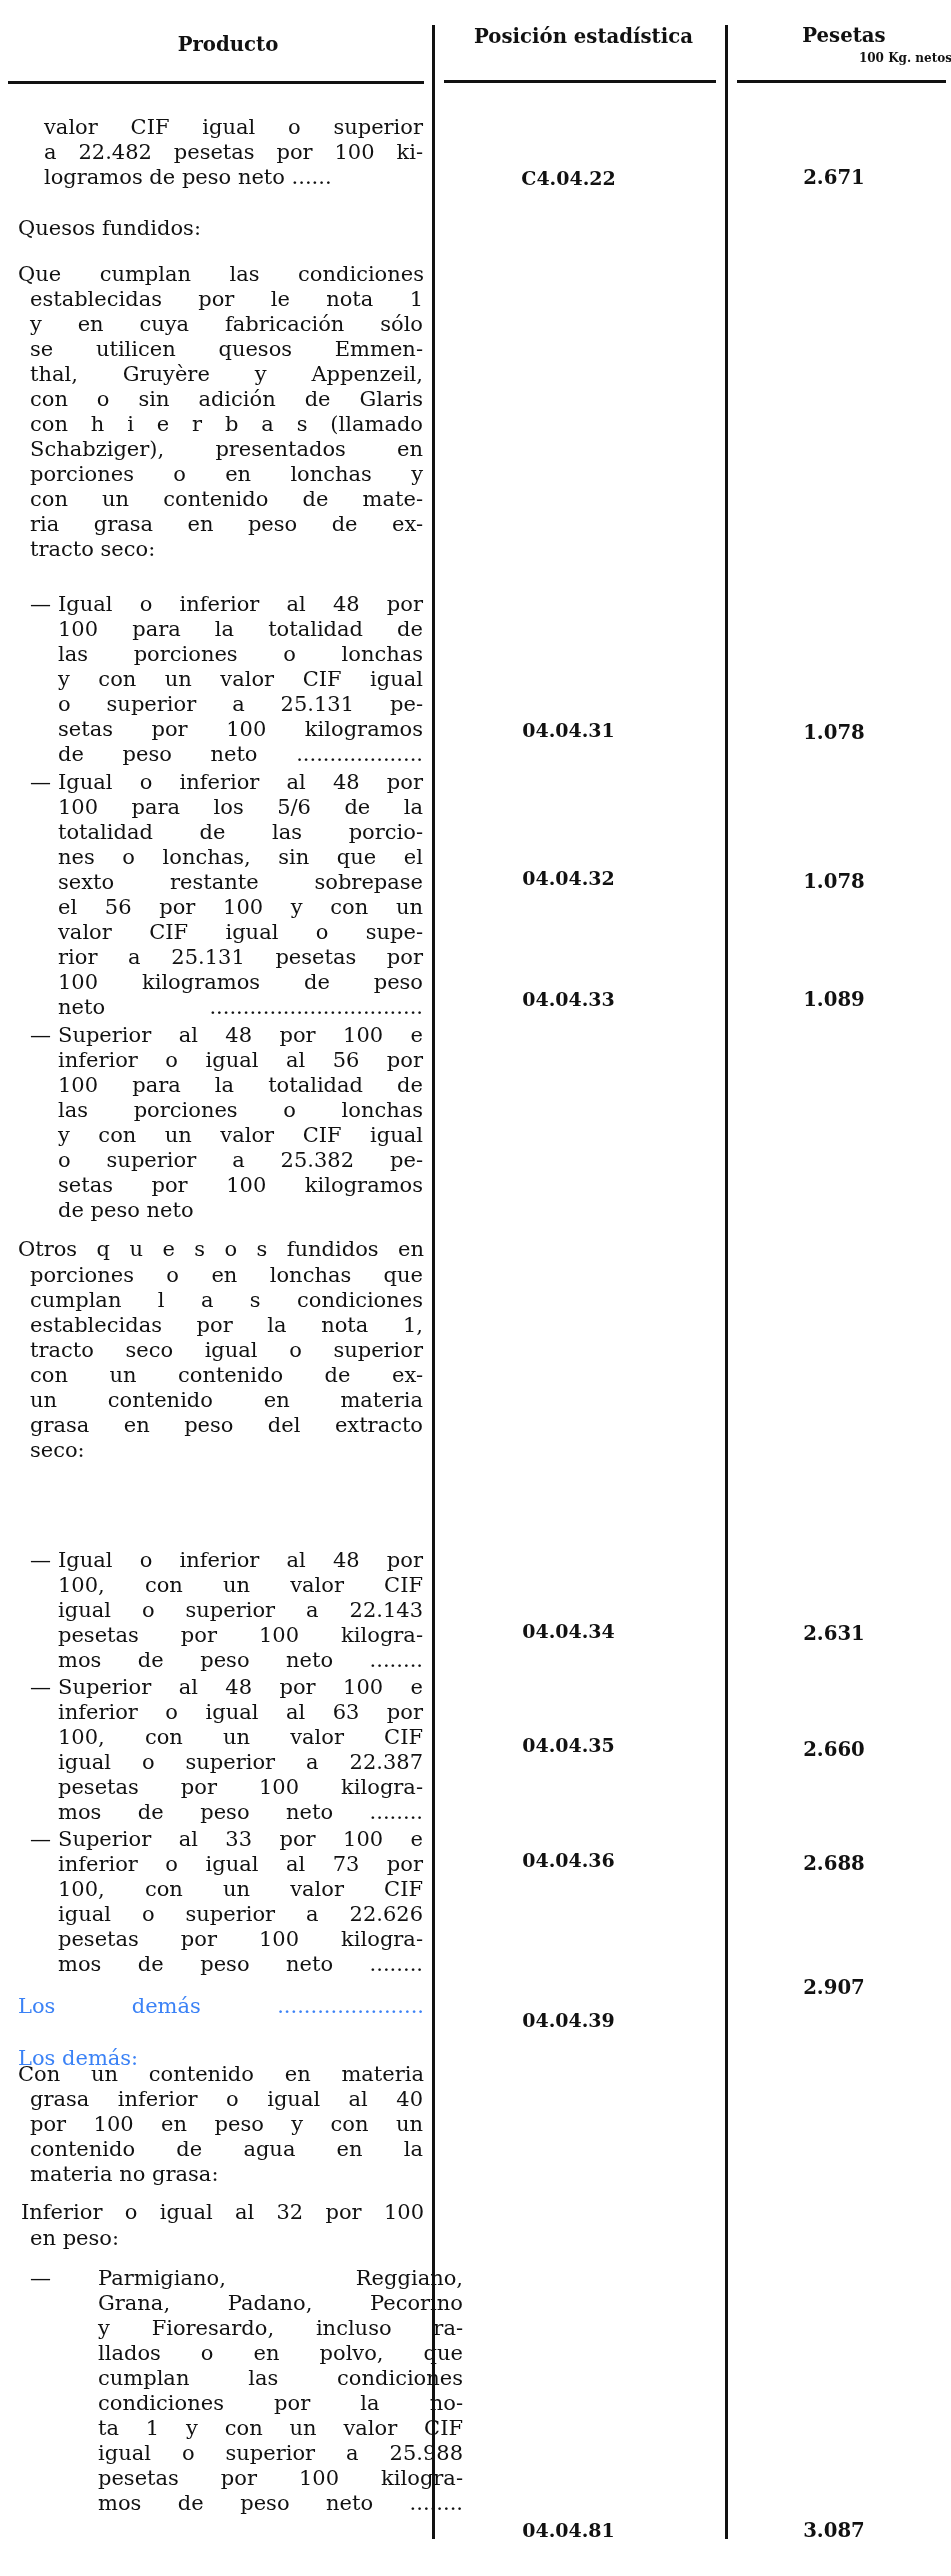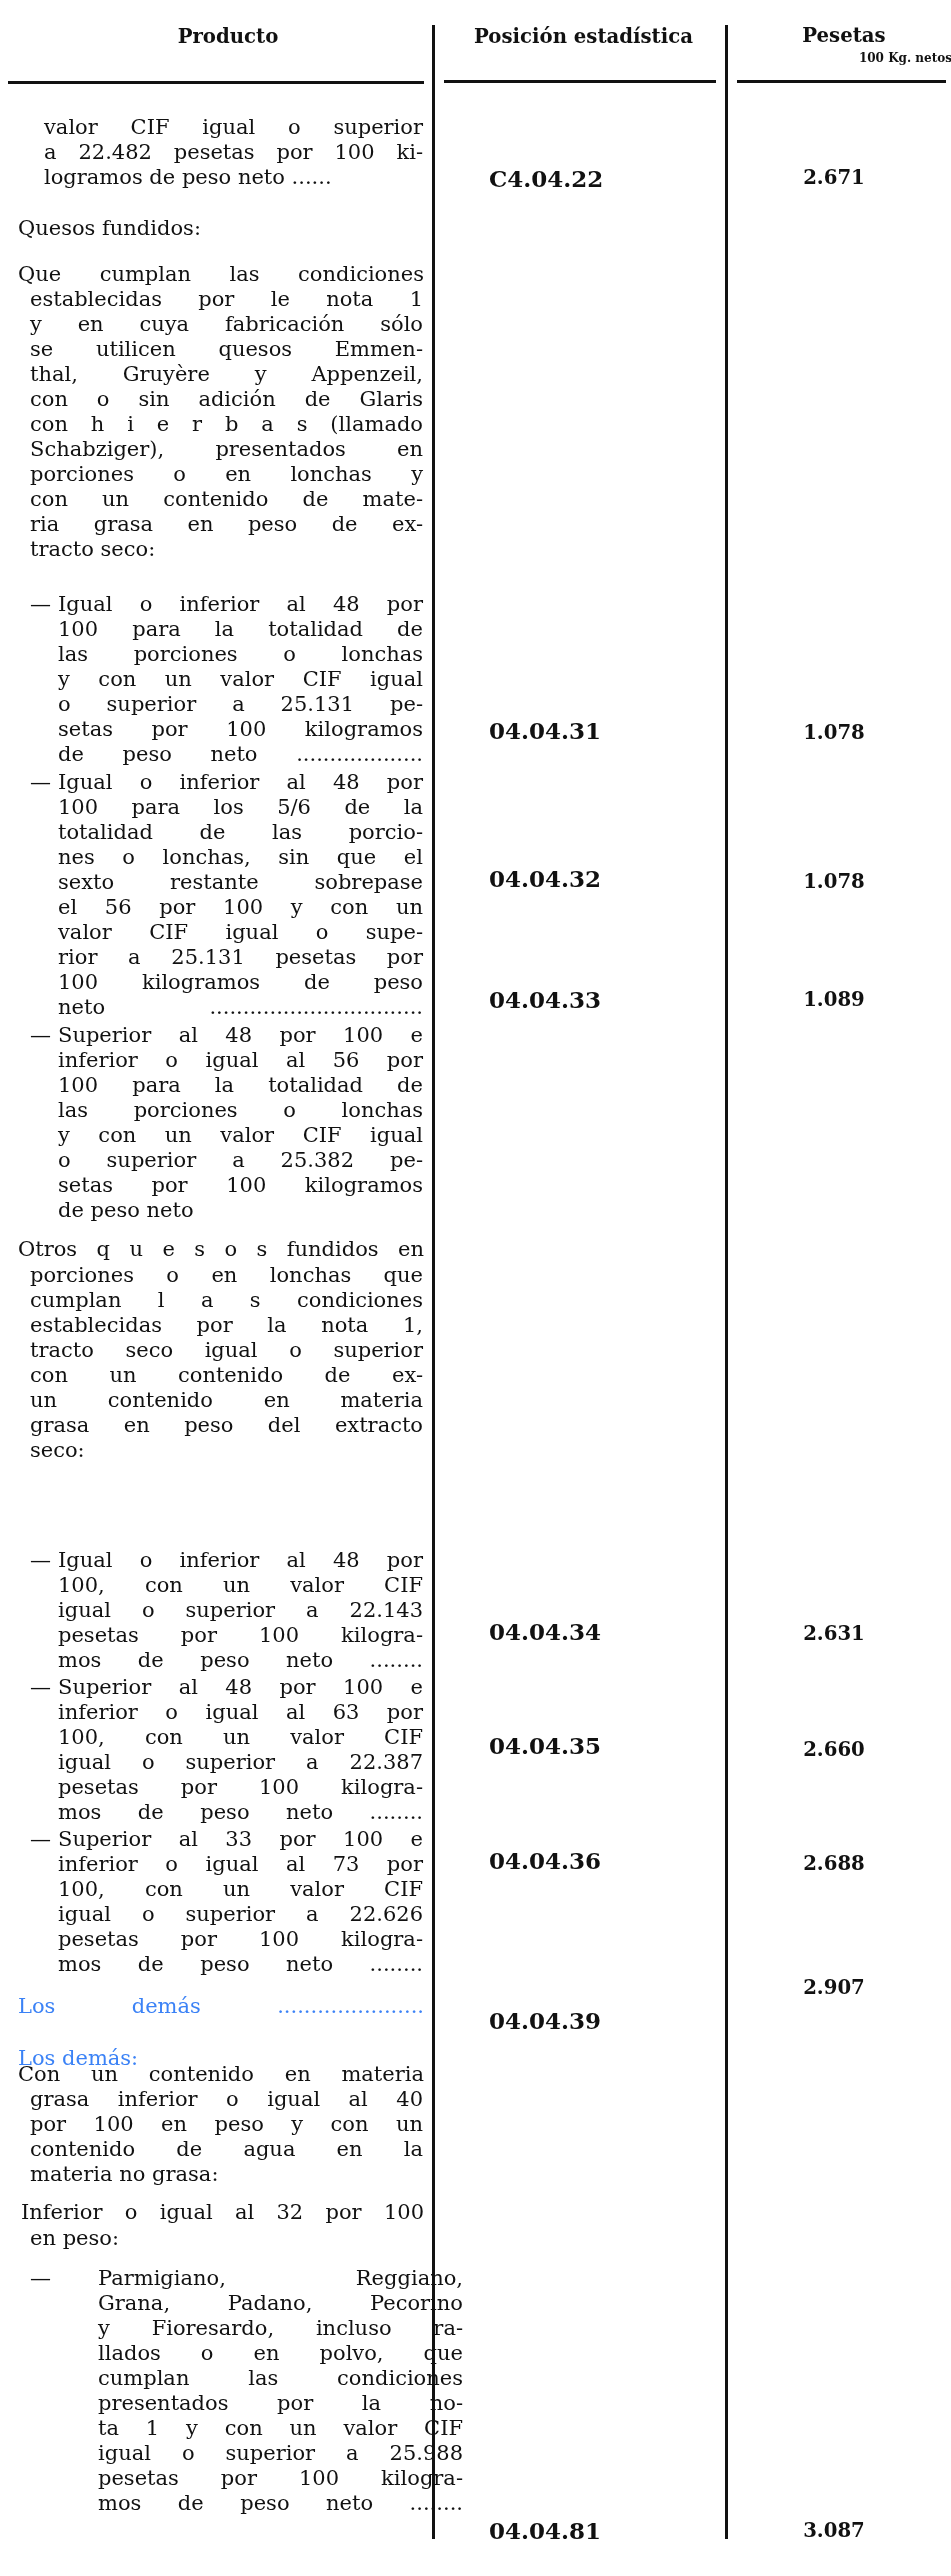--- a/index.html
+++ b/index.html
@@ -10,31 +10,31 @@
     }
     .vline { position: absolute; width: 2.5px; background: #111; }
     .hline { position: absolute; height: 2.5px; background: #111; }
     .hdr { position: absolute; font-weight: bold; font-size: 19.7px; text-align: center; line-height: 23px; }
     .hdr .sub { font-size: 12px; text-align: right; }
     .blk { position: absolute; font-size: 21px; line-height: 25px; text-align: justify; }
     .blk .ln { display: block; white-space: nowrap; }
     .blk.just .ln { text-align-last: justify; text-align: justify; white-space: normal; }
     .blk .ln.last { text-align-last: left; }
     .dash { position: absolute; font-size: 21px; line-height: 25px; }
-    .code { position: absolute; left: 489px; width: 159px; font-size: 23px; line-height: 25px; font-weight: bold; }
+    .code { position: absolute; left: 489px; width: 159px; font-size: 19px; line-height: 25px; font-weight: bold; text-align: center; }
     .price { position: absolute; left: 780px; width: 108px; font-size: 19.7px; line-height: 25px; font-weight: bold; text-align: center; }
     .faded { color: #3b82f6; margin-top: 32px; }
   </style>
 </head>
 <body>
 
 <div class="vline" style="left:432px; top:25px; height:2514px;"></div>
 <div class="vline" style="left:725px; top:25px; height:2514px;"></div>
 
-<div class="hdr" style="left:25px; width:406px; top:25px;text-align:center;">Producto</div>
+<div class="hdr" style="left:25px; width:406px; top:33px;text-align:center;">Producto</div>
 <div class="hdr" style="left:444px; width:279px; top:25px;">Posición estadística</div>
 <div class="hdr" style="left:736px; width:216px; top:24px;">
   <div>Pesetas</div>
   <div class="sub">100 Kg. netos</div>
 </div>
 <div class="hline" style="left:7.6px; width:416px; top:81px;"></div>
 <div class="hline" style="left:444px; width:272px; top:80px;"></div>
 <div class="hline" style="left:737px; width:209px; top:80px;"></div>
 
 <div class="blk just" style="left:44px; width:379px; top:115px;">
@@ -185,21 +185,21 @@
   <span class="ln">en peso:</span>
 </div>
 
 <div class="dash" style="left:30px; top:2266px;">—</div>
 <div class="blk just" style="left:70px; width:365px; top:2266px;margin-left:28px;">
   <span class="ln">Parmigiano, Reggiano,</span>
   <span class="ln">Grana, Padano, Pecorino</span>
   <span class="ln">y Fioresardo, incluso ra-</span>
   <span class="ln">llados o en polvo, que</span>
   <span class="ln">cumplan las condiciones</span>
-  <span class="ln">presentados por la no-</span>
+  <span class="ln">condiciones por la no-</span>
   <span class="ln">ta 1 y con un valor CIF</span>
   <span class="ln">igual o superior a 25.988</span>
   <span class="ln">pesetas por 100 kilogra-</span>
   <span class="ln">mos de peso neto ........</span>
 </div>
 <div class="code" style="top:2518px;">04.04.81</div>
 <div class="price" style="top:2518px;">3.087</div>
 
 
 </body></html>

